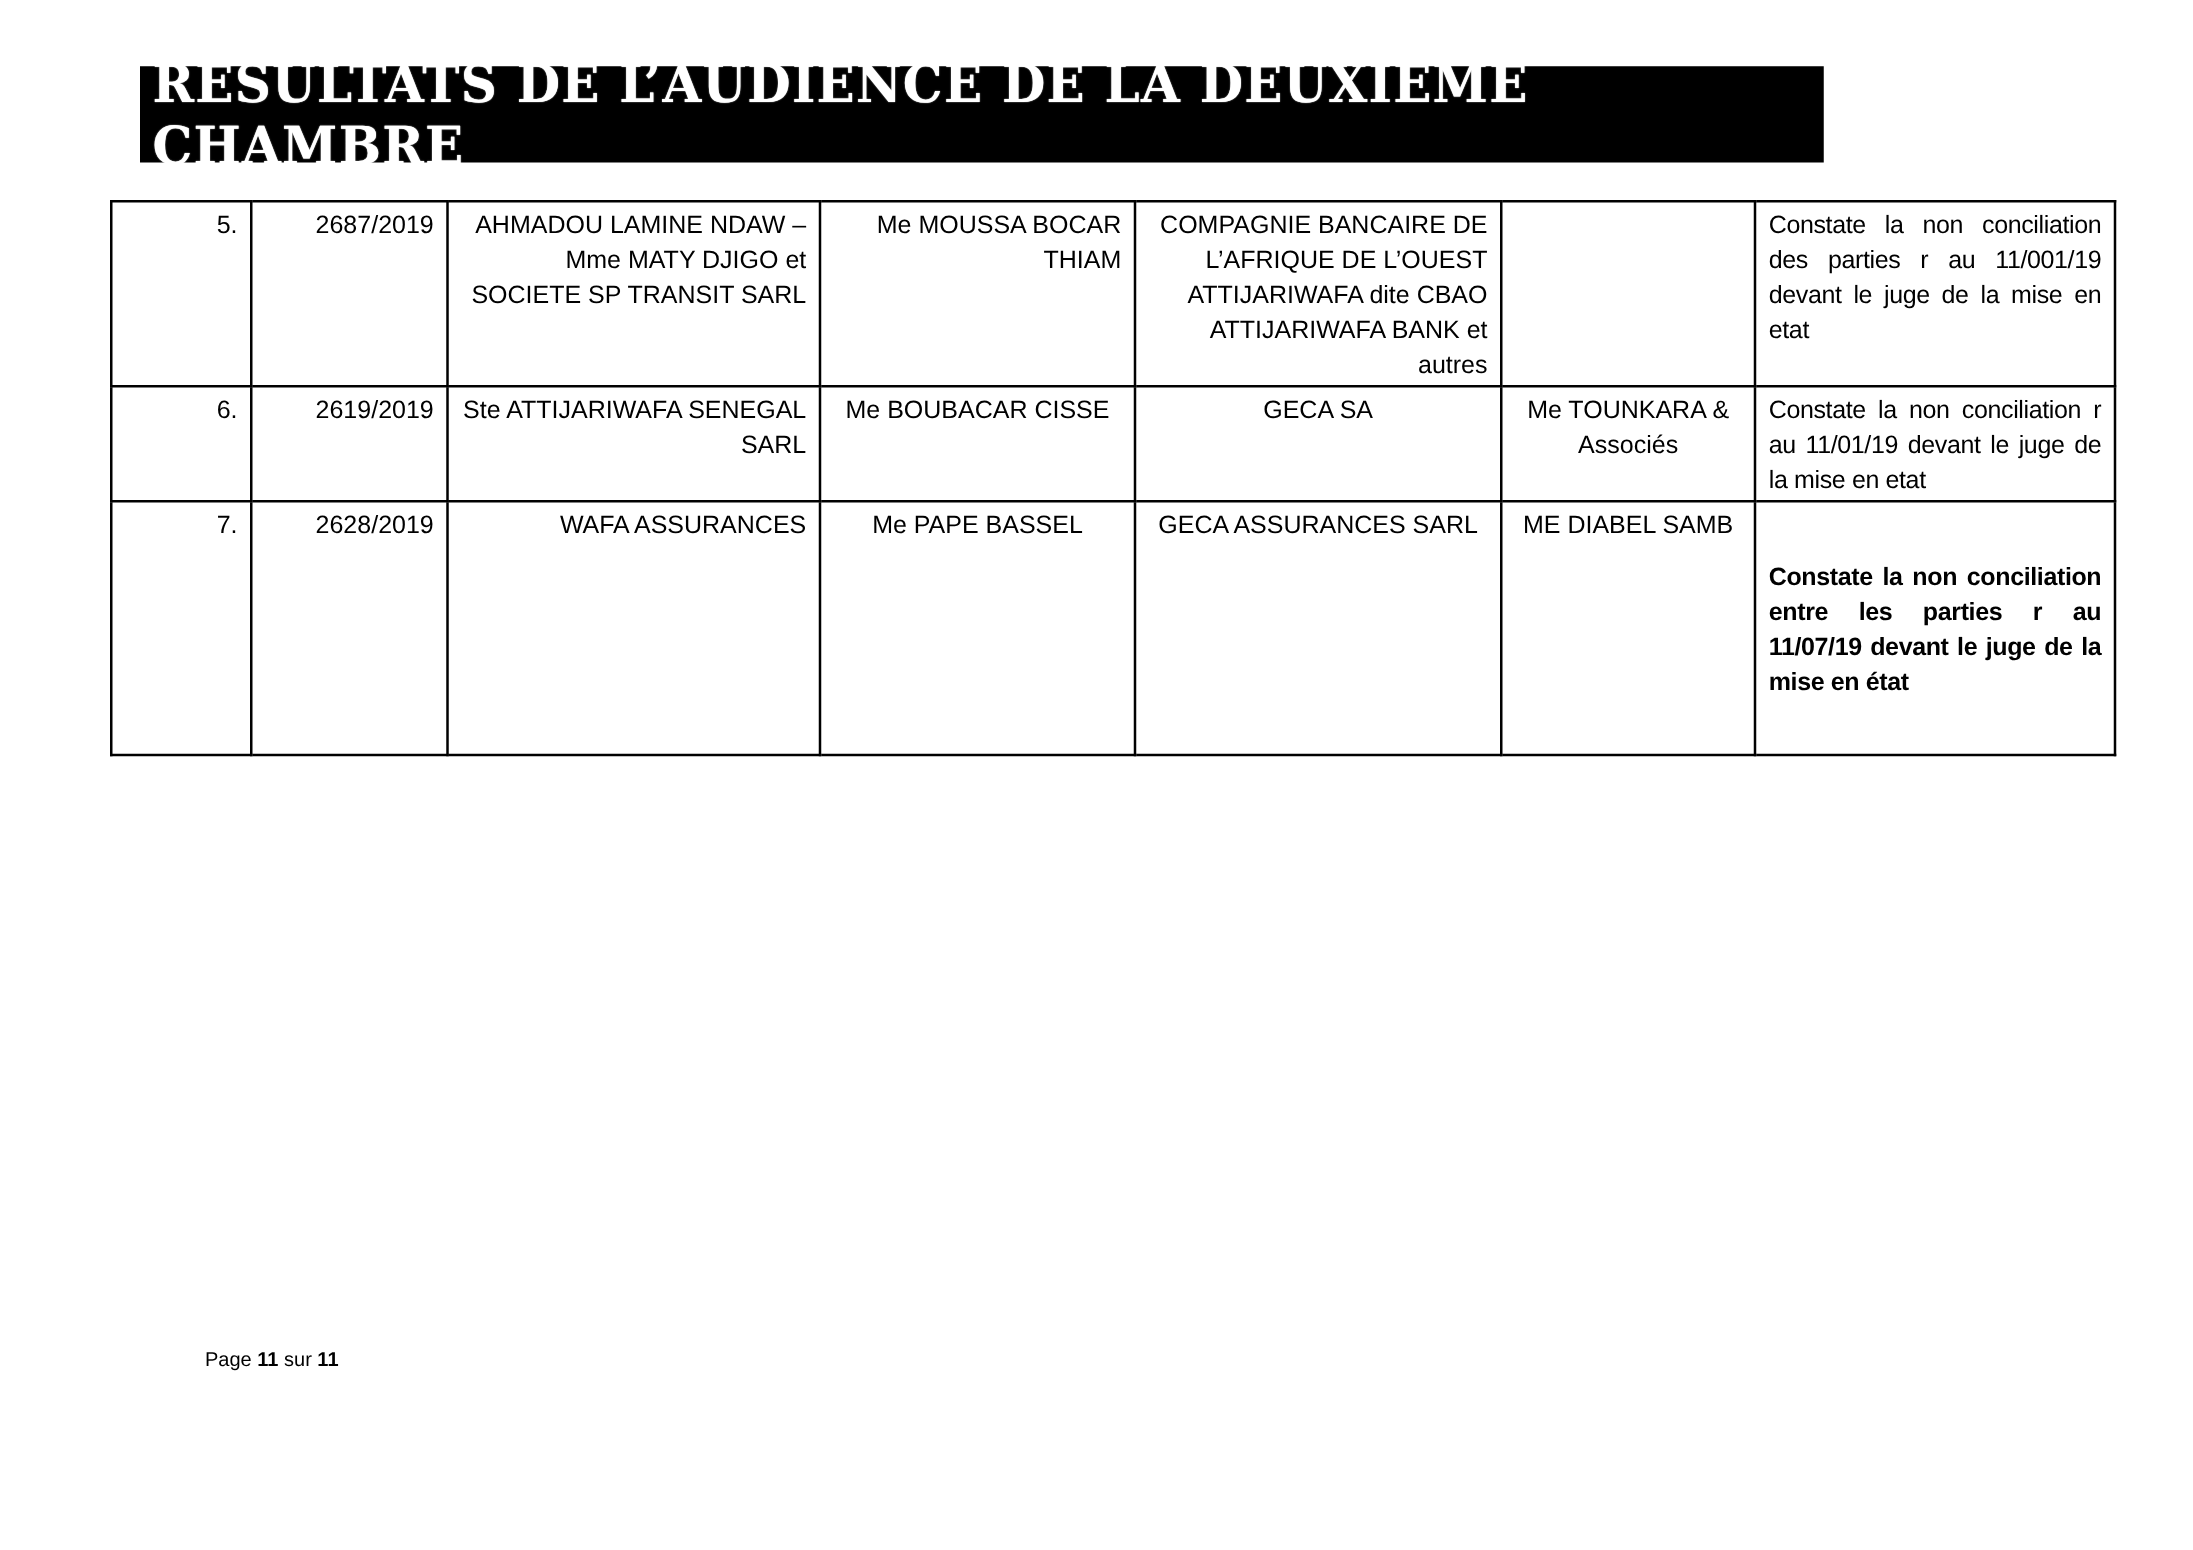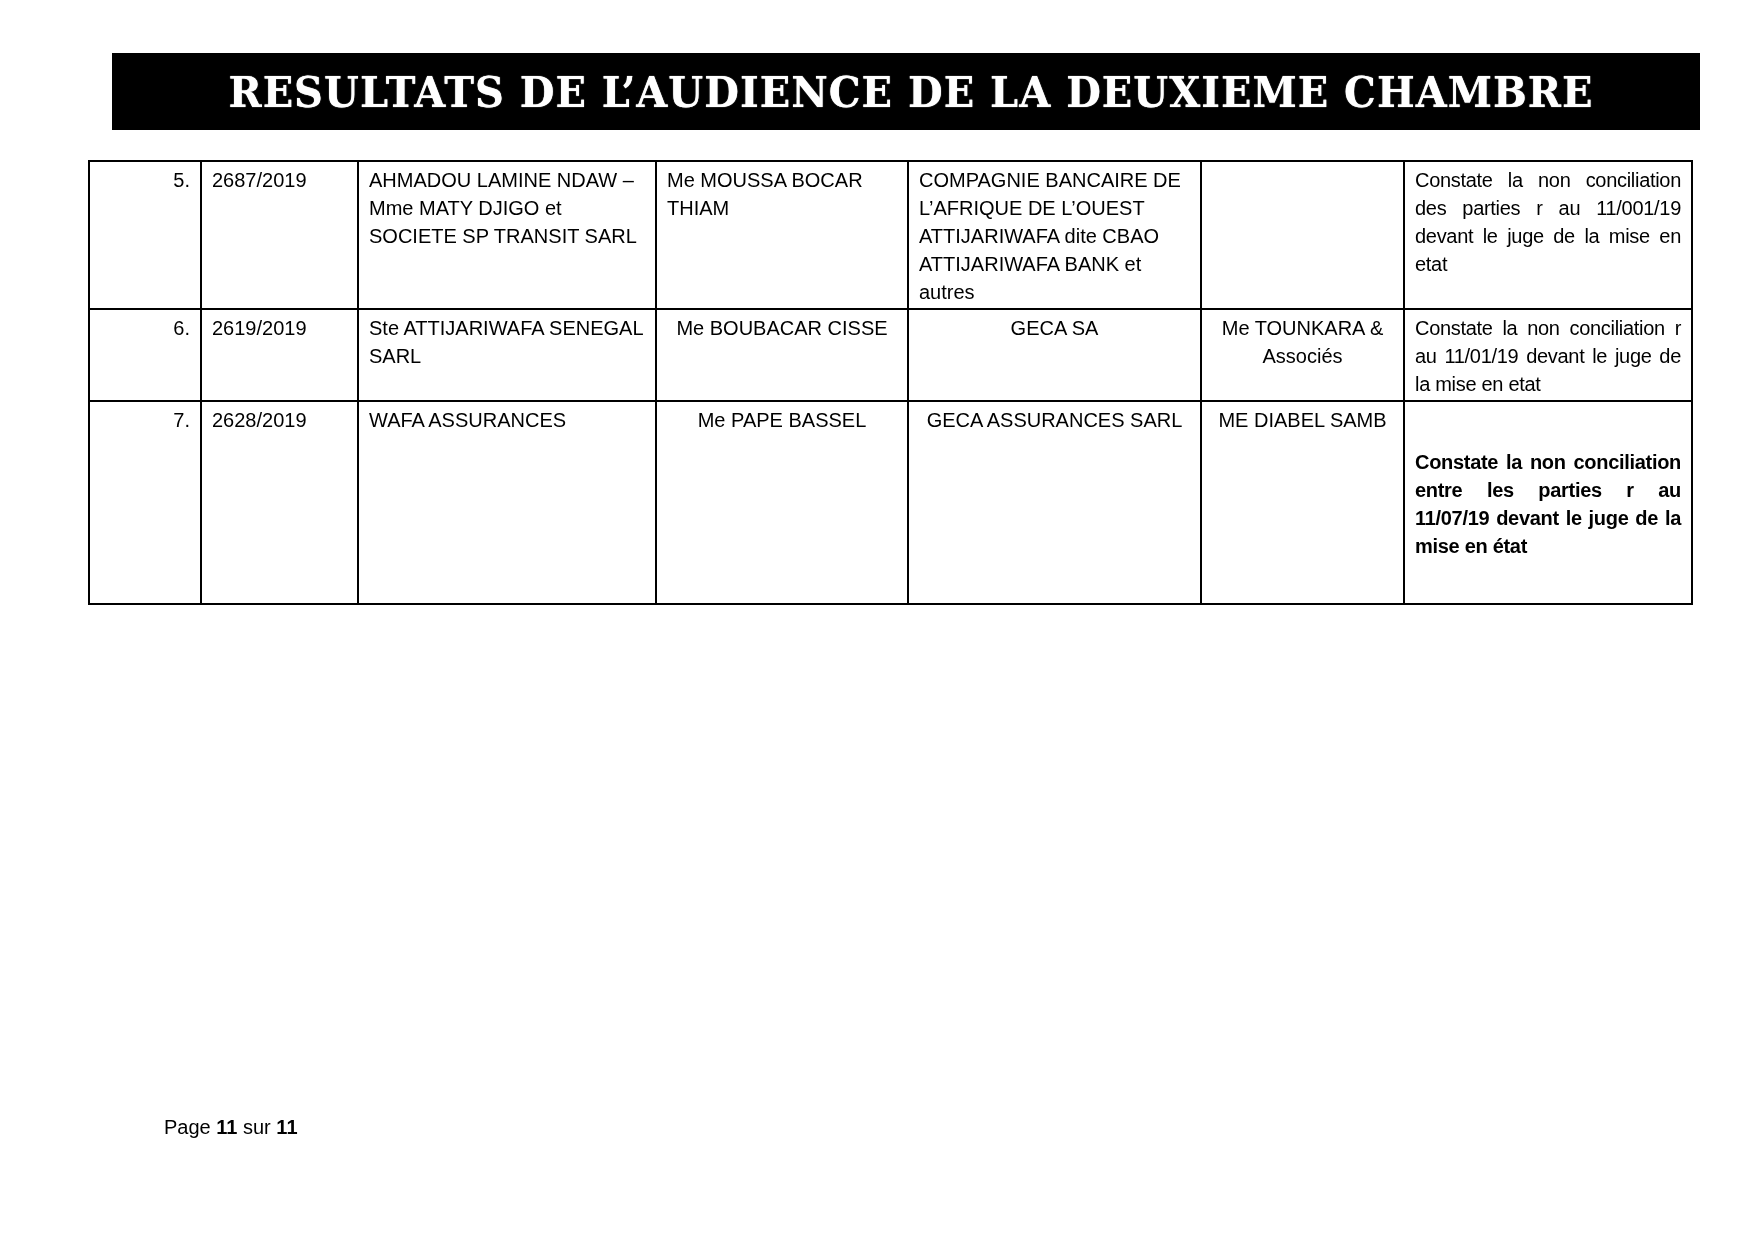--- a/index.html
+++ b/index.html
@@ -1,45 +1,45 @@
 <!DOCTYPE html>
 <html><head>
   <meta charset="utf-8">
   <style>
     html, body { margin: 0; padding: 0; background: #ffffff; }
     body { width: 1754px; height: 1240px; position: relative; overflow: hidden; font-family: "Liberation Sans", sans-serif; color: #000; }
     .header-band {
-      position: absolute; left: 112px; top: 53px; width: 1588px; height: 77px;
+      position: absolute; left: 112px; top: 53px; width: 1347px; height: 77px;
       background: #000000; display: flex; align-items: center; justify-content: center;
     }
     .header-title {
       color: #ffffff; font-family: "DejaVu Serif", serif; font-weight: bold;
       font-size: 40px; letter-spacing: 1px; transform: scaleY(1.05);
       text-shadow: 0 0 1px #fff;
       padding-left: 10px;
     }
     table.results {
       position: absolute; left: 88px; top: 160px; width: 1603px;
       border-collapse: collapse; table-layout: fixed;
     }
     table.results td {
       border: 2px solid #000; vertical-align: top; padding: 4px 10px 2px 10px;
       font-family: "Liberation Sans", sans-serif; font-size: 20px; line-height: 28px;
     }
     td.num { text-align: right; vertical-align: middle; font-family: "Liberation Sans", sans-serif; font-size: 22px; padding-right: 20px; }
-    td.center { text-align: left; }
+    td.center { text-align: right; }
     td.left { text-align: center; }
     td.decision { text-align: justify; font-family: "Liberation Sans", sans-serif; font-size: 20px; line-height: 28px; letter-spacing: -0.3px; }
     td.decision.bold { font-weight: bold; vertical-align: middle; padding-top: 4px; }
     td.arial { font-family: "Liberation Sans", sans-serif; font-size: 21px; margin-left: 44px; }
     .row-5 { height: 141px; }
     .row-6 { height: 87px; }
     .row-7 { height: 203px; }
     .footer {
-      position: absolute; left: 164px; top: 1116px; font-size: 20px; font-family: "Liberation Sans", sans-serif;
+      position: absolute; left: 164px; top: 1080px; font-size: 16px; font-family: "Liberation Sans", sans-serif;
     }
     .footer b { font-weight: bold; }
   </style>
 </head>
 <body>
 
 <div class="header-band">
   <div class="header-title">RESULTATS DE L’AUDIENCE DE LA DEUXIEME CHAMBRE</div>
 </div>
 

